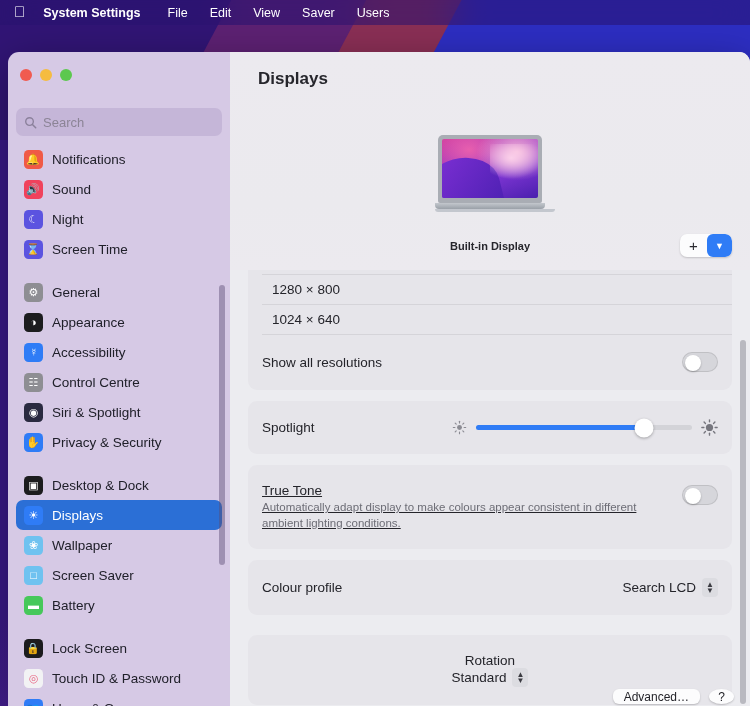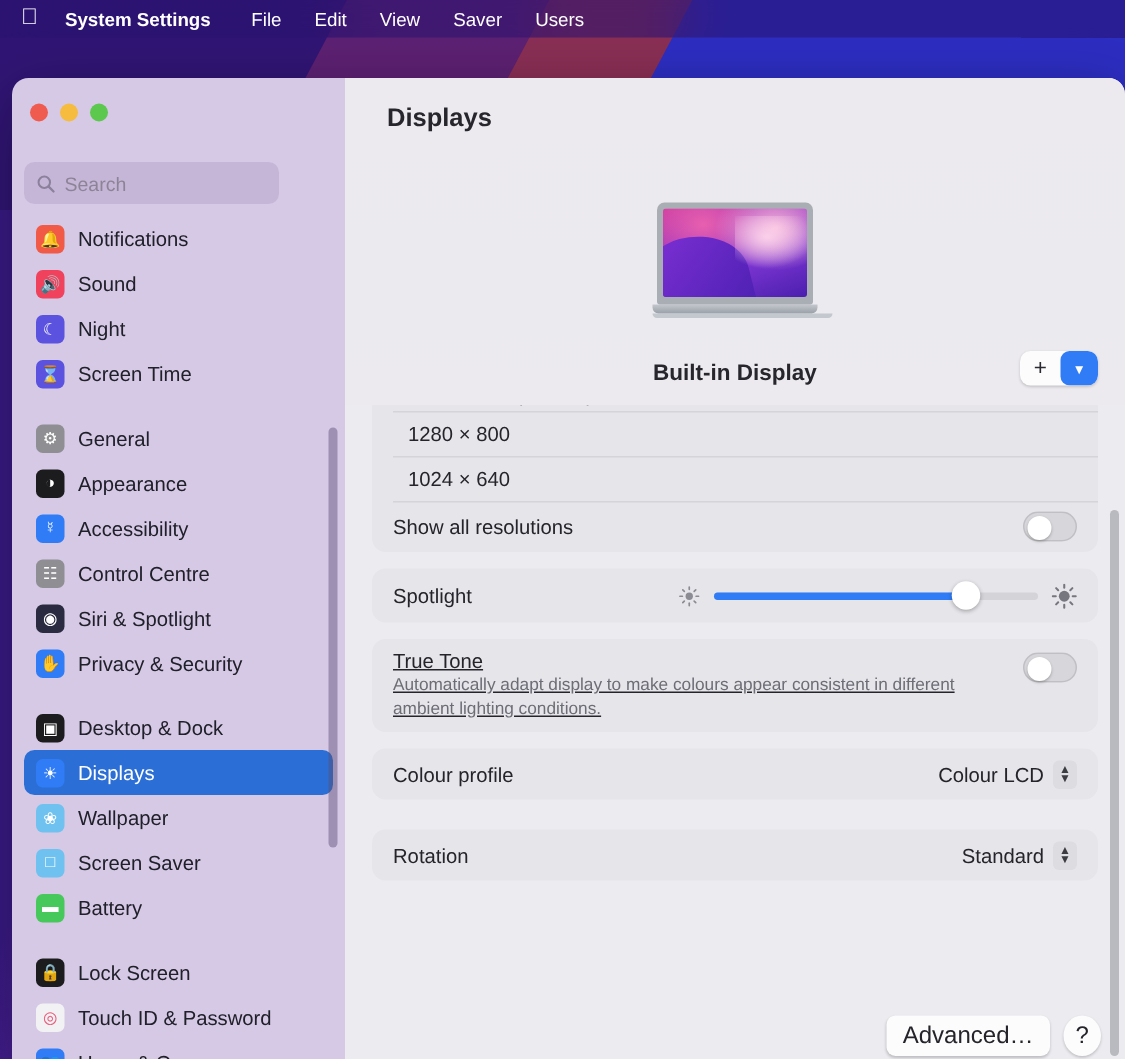--- a/index.html
+++ b/index.html
@@ -72,21 +72,21 @@
   }
   #titlebar-lights{
     position:absolute; left:12px; top:17px; display:flex; gap:8px; z-index:5;
   }
   .light{ width:12px; height:12px; border-radius:50%; }
   .light.r{ background:#f05b50; }
   .light.y{ background:#f5bc40; }
   .light.g{ background:#5cc84e; }
 
   #search-wrap{
-    position:absolute; left:8px; top:56px; width:170px; height:28px;
+    position:absolute; left:8px; top:56px; width:206px; height:28px;
     background:rgba(160,140,185,0.30);
     border-radius:7px;
     display:flex; align-items:center; padding:0 8px; gap:6px;
     z-index:5;
   }
   #search-wrap .sicon{ width:13px; height:13px; flex:0 0 13px; opacity:.55; }
   #search-input{
     border:none; background:transparent; outline:none;
     font-family:"Liberation Sans", sans-serif; font-size:13px;
     color:#3b3b42; width:100%;
@@ -158,21 +158,21 @@
     width:110px; height:6px; margin:0 auto;
     background:linear-gradient(180deg,#c3c7cd,#9aa0a8);
     border-radius:0 0 4px 4px;
   }
   .foot{
     width:120px; height:3px; margin:0 auto;
     background:#b9bec5; border-radius:0 0 6px 6px; opacity:.8;
   }
   #display-name{
     position:absolute; left:0; right:0; top:188px; text-align:center;
-    font-size:15px; font-weight:bold; color:#26262c;
+    font-size:11px; font-weight:bold; color:#26262c;
   }
   #add-display{
     position:absolute; right:18px; top:182px;
     display:flex; align-items:center;
     background:#fcfcfd; border-radius:7px;
     box-shadow:0 1px 2px rgba(0,0,0,.18); overflow:hidden;
     height:23px;
   }
   #add-display .plus{
     width:27px; height:23px; display:flex; align-items:center; justify-content:center;
@@ -186,21 +186,21 @@
 
   
   #scrollbody{
     position:absolute; left:0; right:0; top:218px; bottom:0;
     padding:0 18px 0 18px;
   }
   .card{
     background:#e6e5ea; border-radius:9px; margin-bottom:11px; overflow:hidden;
   }
   .row{
-    min-height:30px; padding:7px 14px; display:flex; align-items:center;
+    min-height:30px; padding:18px 14px; display:flex; align-items:center;
     justify-content:space-between; font-size:13.5px; color:#24242a;
     position:relative;
   }
   .row + .row:before{
     content:""; position:absolute; left:14px; right:0; top:0; height:1px;
     background:rgba(0,0,0,0.07);
   }
   .row.tall{ min-height:52px; align-items:flex-start;text-decoration:underline; }
   .row .sub{
     font-size:11.5px; color:#6d6d76; line-height:1.35; margin-top:2px;
@@ -245,22 +245,22 @@
     position:absolute; left:-9px; right:-11px; top:-8px; bottom:-8px;
     border:6px solid #f04a28; border-radius:5px; pointer-events:none;
   }
 
   
   #bottom-btns{
     position:absolute; right:16px; bottom:10px; display:flex; gap:9px; align-items:center;
     z-index:8;
   }
   .btn{
-    background:#fcfcfd; border-radius:6px; height:27px; padding:0 11px;
-    display:flex; align-items:center; font-size:16px; color:#24242a;
+    background:#fcfcfd; border-radius:6px; height:15px; padding:0 11px;
+    display:flex; align-items:center; font-size:12px; color:#24242a;
     box-shadow:0 1px 2px rgba(0,0,0,.2);
   }
   .btn.round{ width:25px; padding:0; justify-content:center; border-radius:50%; }
 
   
   #main-scroll{
     position:absolute; right:4px; top:288px; width:6px; bottom:10px;
     background:#b9b9c0; border-radius:3px; z-index:9;
   }
 </style>
@@ -470,28 +470,28 @@
           <span class="toggle" style="margin-top:2px;">
             <span class="knob"></span>
           </span>
         </div>
       </div>
 
       <div class="card">
         <div class="row" style="min-height:34px;">
           <span>Colour profile</span>
           <span class="popval">
-            <span>Colour LCD</span>
+            <span>Search LCD</span>
             <span class="stepper">▲<br>▼</span>
           </span>
         </div>
       </div>
 
       <div class="card" id="rot-card" style="margin-top:20px;">
-        <div class="row" style="min-height:34px;">
+        <div class="row" style="min-height:34px;flex-direction:column;">
           <span>Rotation</span>
           <span class="popval">
             <span>Standard</span>
             <span class="stepper">▲<br>▼</span>
           </span>
         </div>
         <div id="rot-highlight" style="border-color: rgb(240, 74, 40);"></div>
       </div>
 
     </div>

